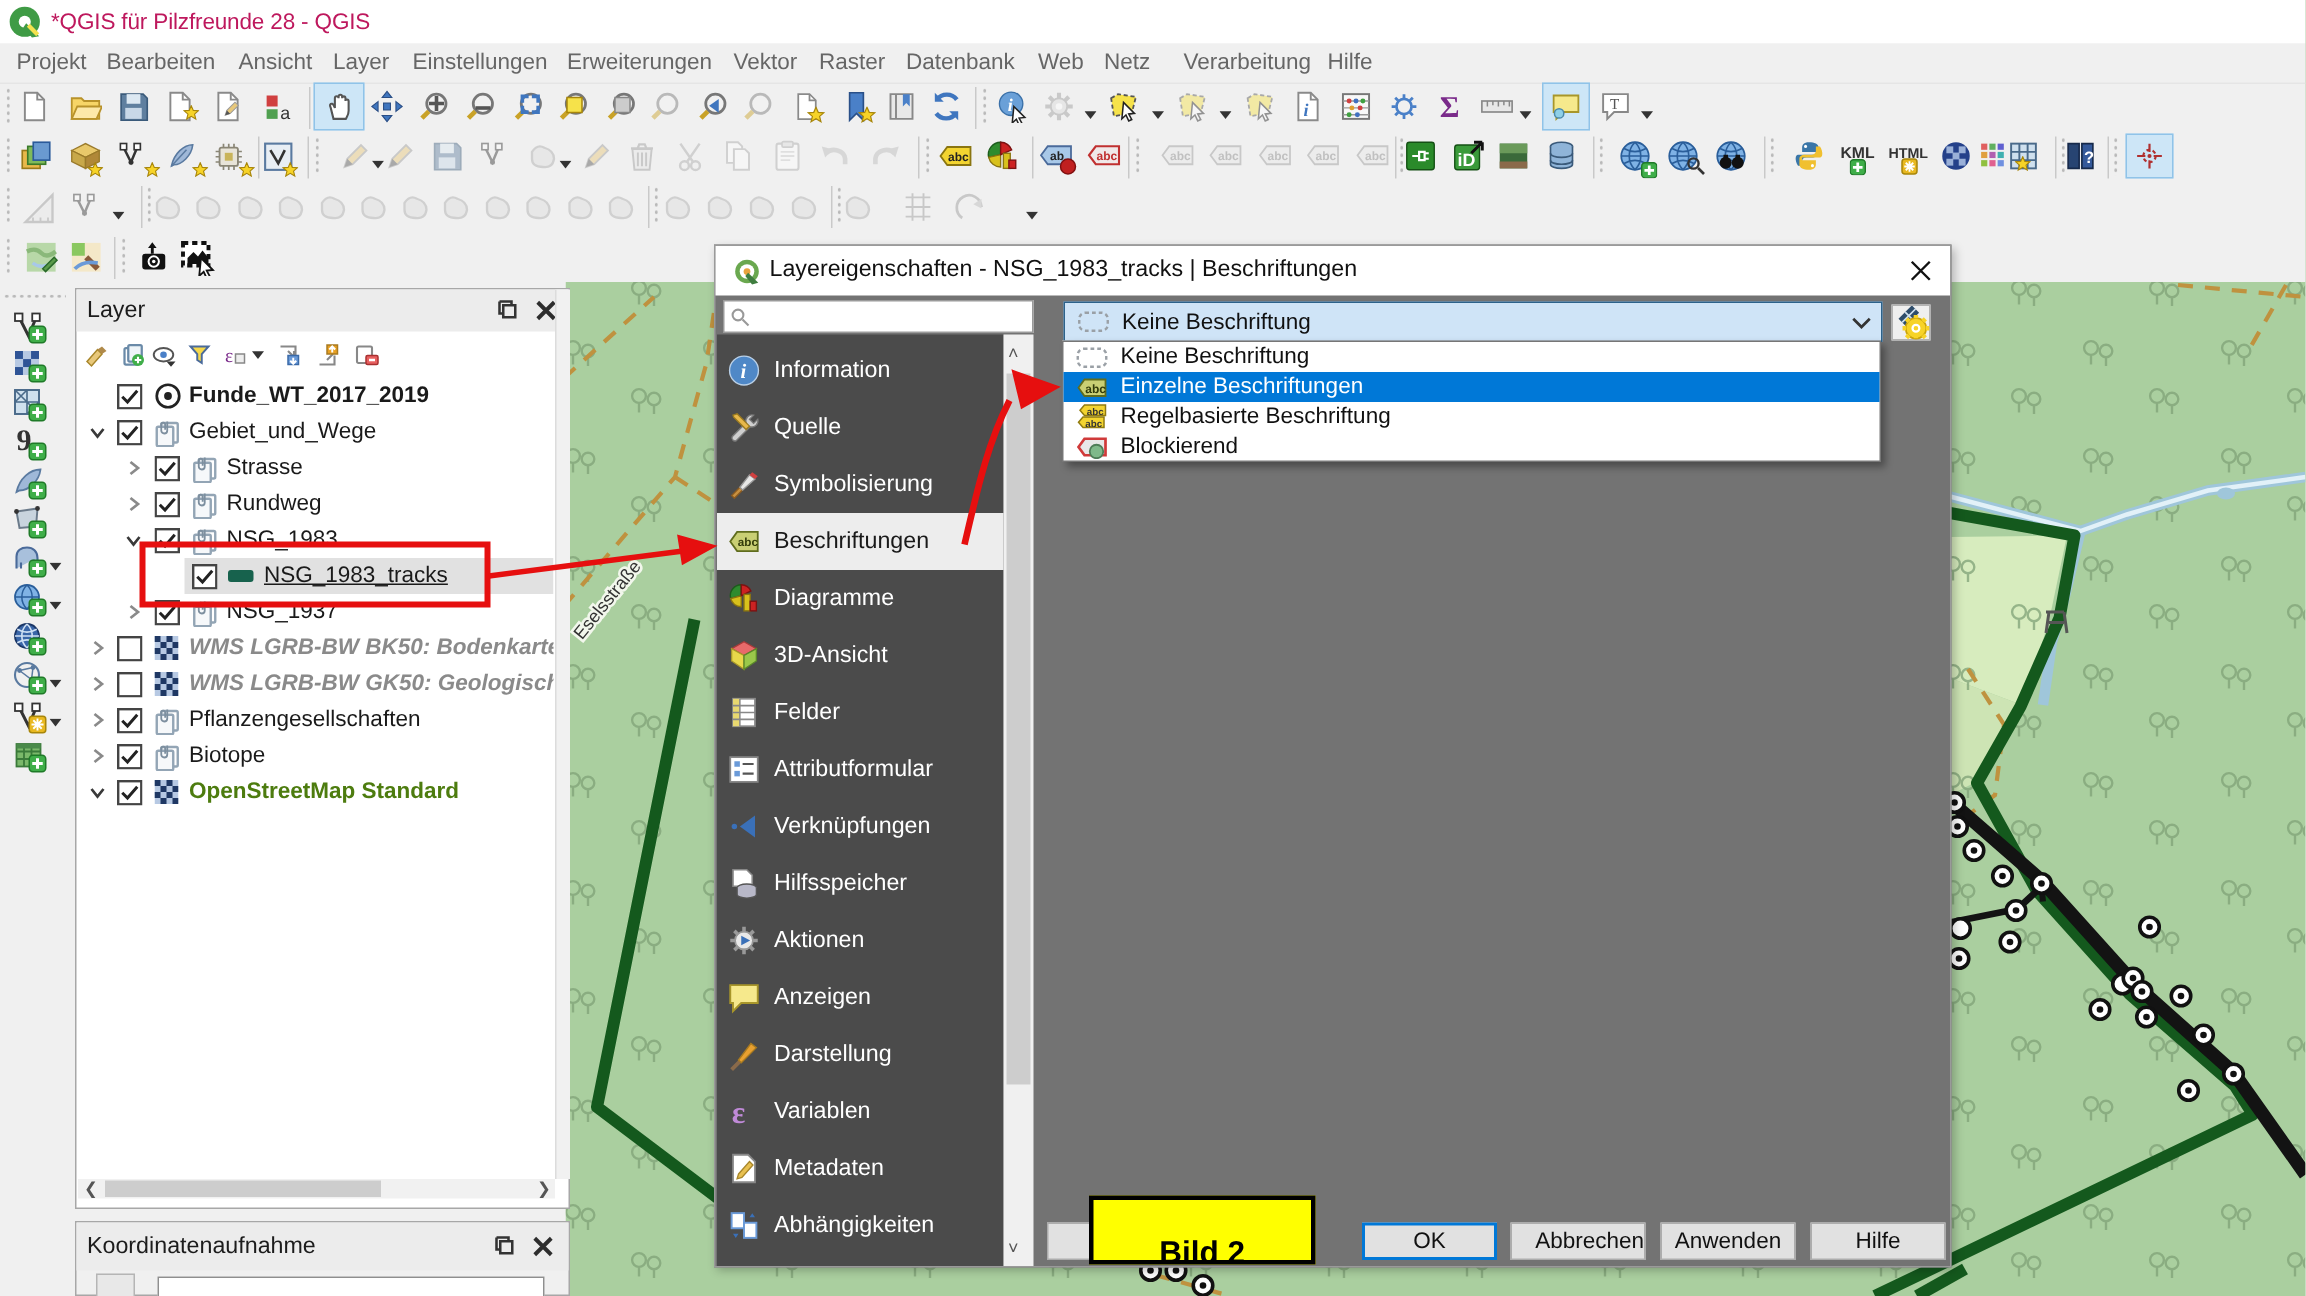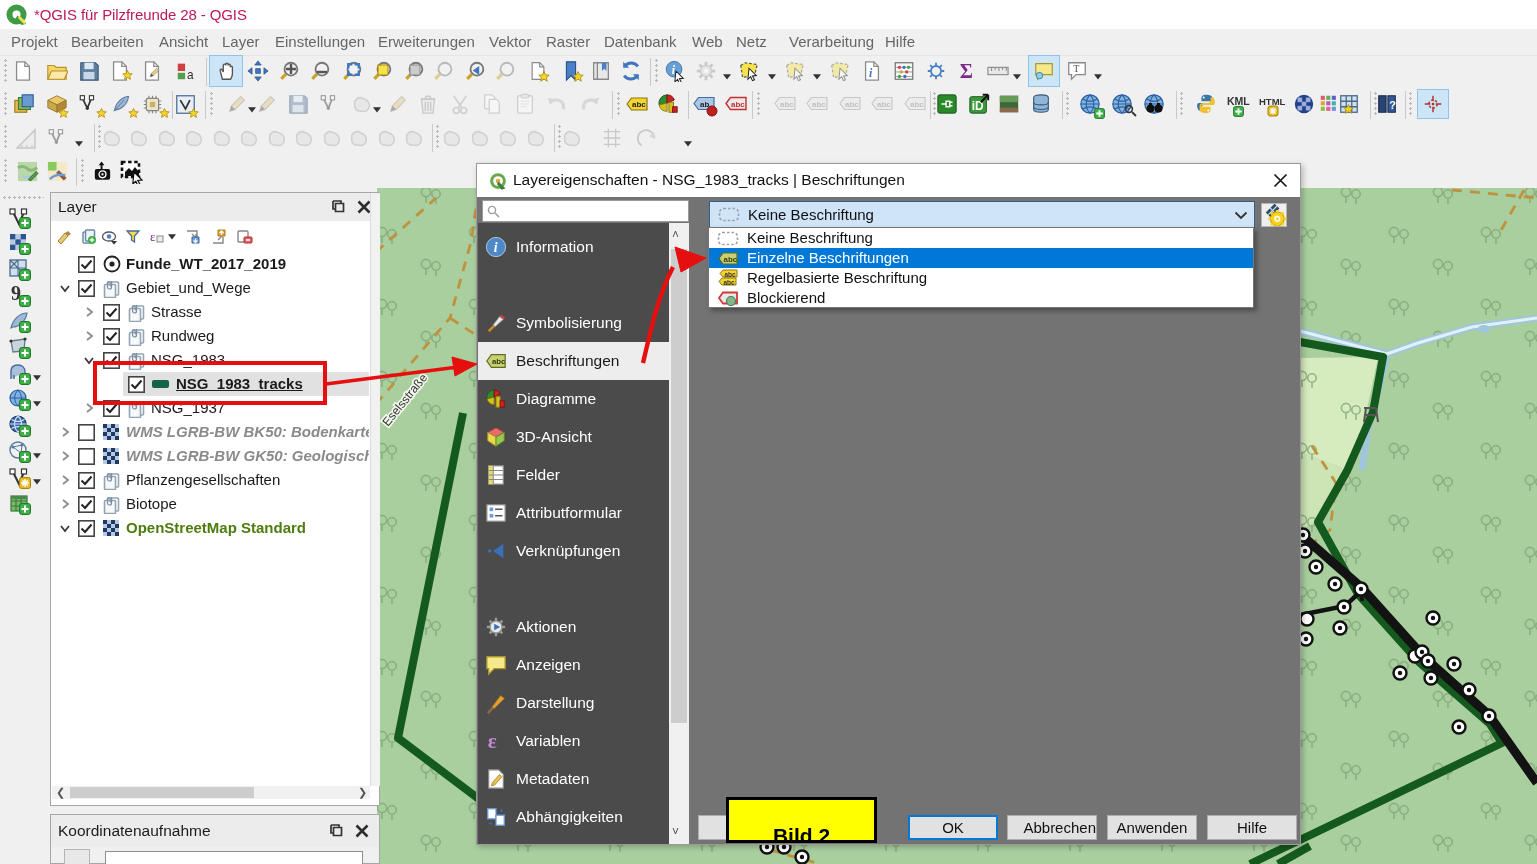--- a/index.html
+++ b/index.html
@@ -1069,20 +1069,27 @@
   </div>
 
   <div id="dlg-sidebar" class="abs" style="left:1px;top:59px;width:191px;height:621px;background:#4b4b4b">
       <div class="abs" style="left:0;top:5px;width:191px;height:38px;color:#fff;font-size:15.5px">
         <svg class="ic" style="left:7px;top:8px" width="22" height="22" viewBox="0 0 24 24">
           <circle cx="12" cy="12" r="10.5" fill="#4f88c7" stroke="#b9cfe6" stroke-width="1"></circle>
           <text x="9.5" y="17.5" font-size="15" font-style="italic" font-weight="bold" fill="#fff" font-family="Liberation Serif">i</text>
         </svg>
         <span class="abs" style="left:38px;top:10px;white-space:nowrap">Information</span>
       </div>
+      <div class="abs" style="left:0;top:43px;width:191px;height:38px;color:#fff;font-size:15.5px">
+        <svg class="ic" style="left:7px;top:8px" width="22" height="22" viewBox="0 0 24 24">
+          <path d="M19 3 a4.5 4.5 0 0 0 -5.5 5.5 L3.5 18.5 a2.2 2.2 0 0 0 3 3 L16.5 11.5 a4.5 4.5 0 0 0 5.5 -5.5 l-3 3 -3 -3 z" fill="#cfcfcf" stroke="#7a7a7a" stroke-width="1"></path>
+          <path d="M4 3 l3 -1 9 9 -2.5 2.5 -9 -9 z" fill="#e8b84a" stroke="#9a7a20" stroke-width="1"></path>
+        </svg>
+        <span class="abs" style="left:38px;top:10px;white-space:nowrap">Quelle</span>
+      </div>
       <div class="abs" style="left:0;top:81px;width:191px;height:38px;color:#fff;font-size:15.5px">
         <svg class="ic" style="left:7px;top:8px" width="22" height="22" viewBox="0 0 24 24">
           <path d="M3 20 L9 14 l2 2 -6 6 z" fill="#c89040" stroke="#8a5a20"></path>
           <path d="M9 14 L16 5 l4 3 -9 8 z" fill="#e8e8e8" stroke="#999"></path>
           <path d="M16 5 l2 -2 4 3 -2 2 z" fill="#d04040"></path>
         </svg>
         <span class="abs" style="left:38px;top:10px;white-space:nowrap">Symbolisierung</span>
       </div>
       <div class="abs" style="left:0;top:119px;width:191px;height:38px;background:#ededed;color:#1a1a1a;font-size:15.5px">
         <svg class="ic" style="left:7px;top:8px" width="22" height="22" viewBox="0 0 24 24">
@@ -1125,20 +1132,28 @@
           <path d="M11 8 h8 M11 15 h8" stroke="#555" stroke-width="1.6"></path>
         </svg>
         <span class="abs" style="left:38px;top:10px;white-space:nowrap">Attributformular</span>
       </div>
       <div class="abs" style="left:0;top:309px;width:191px;height:38px;color:#fff;font-size:15.5px">
         <svg class="ic" style="left:7px;top:8px" width="22" height="22" viewBox="0 0 24 24">
           <circle cx="5" cy="12" r="2" fill="#3a70b8"></circle>
           <path d="M20 4 L9 12 L20 20 Z" fill="#3a70b8"></path>
         </svg>
         <span class="abs" style="left:38px;top:10px;white-space:nowrap">Verknüpfungen</span>
+      </div>
+      <div class="abs" style="left:0;top:347px;width:191px;height:38px;color:#fff;font-size:15.5px">
+        <svg class="ic" style="left:7px;top:8px" width="22" height="22" viewBox="0 0 24 24">
+          <path d="M4 2 h10 l4 4 v8 h-14 z" fill="#fff" stroke="#888" stroke-width="1.2"></path>
+          <ellipse cx="14" cy="15" rx="7" ry="2.6" fill="#b8b8c8" stroke="#555" stroke-width="1"></ellipse>
+          <path d="M7 15 v5 c0 1.4 3.1 2.6 7 2.6 s7 -1.2 7 -2.6 v-5" fill="#b8b8c8" stroke="#555" stroke-width="1"></path>
+        </svg>
+        <span class="abs" style="left:38px;top:10px;white-space:nowrap">Hilfsspeicher</span>
       </div>
       <div class="abs" style="left:0;top:385px;width:191px;height:38px;color:#fff;font-size:15.5px">
         <svg class="ic" style="left:7px;top:8px" width="22" height="22" viewBox="0 0 24 24">
           <circle cx="12" cy="12" r="6.5" fill="#e8e8e8" stroke="#999" stroke-width="1.3"></circle>
           <g stroke="#999" stroke-width="2.6">
             <path d="M12 2 v4 M12 22 v-4 M2 12 h4 M22 12 h-4 M5 5 l2.8 2.8 M19 19 l-2.8 -2.8 M19 5 l-2.8 2.8 M5 19 l2.8 -2.8"></path>
           </g>
           <path d="M10 8.5 L16.5 12 L10 15.5 Z" fill="#3a70b8"></path>
         </svg>
         <span class="abs" style="left:38px;top:10px;white-space:nowrap">Aktionen</span>
@@ -1334,21 +1349,21 @@
     </svg>
     <svg class="ic" style="left:127px;top:350px" width="20" height="20">
       <use href="#s-group"></use>
     </svg>
     <div class="abs" style="left:151px;top:351px;font-size:15px;color:#1a1a1a;white-space:nowrap;">NSG_1983</div>
     <div class="abs" style="left:123px;top:372px;width:246px;height:24px;background:#e1e1e1"></div>
     <svg class="ic" style="left:128px;top:376px" width="17" height="17">
       <use href="#s-check"></use>
     </svg>
     <div class="abs" style="left:152px;top:380px;width:17px;height:8px;background:#17624d;border-radius:2px"></div>
-    <div class="abs" style="left:176px;top:375px;font-size:15px;color:#1a1a1a;font-weight:bold;text-decoration:underline;white-space:nowrap;">NSG_1983_tracks</div>
+    <div class="abs" style="left:176px;top:375px;font-size:15px;color:#1a1a1a;font-weight:normal;text-decoration:underline;white-space:nowrap;">NSG_1983_tracks</div>
     <svg class="ic" style="left:83px;top:402px" width="12" height="12">
       <use href="#s-chevr"></use>
     </svg>
     <svg class="ic" style="left:103px;top:400px" width="17" height="17">
       <use href="#s-check"></use>
     </svg>
     <svg class="ic" style="left:127px;top:398px" width="20" height="20">
       <use href="#s-group"></use>
     </svg>
     <div class="abs" style="left:151px;top:399px;font-size:15px;color:#1a1a1a;white-space:nowrap;">NSG_1937</div>

